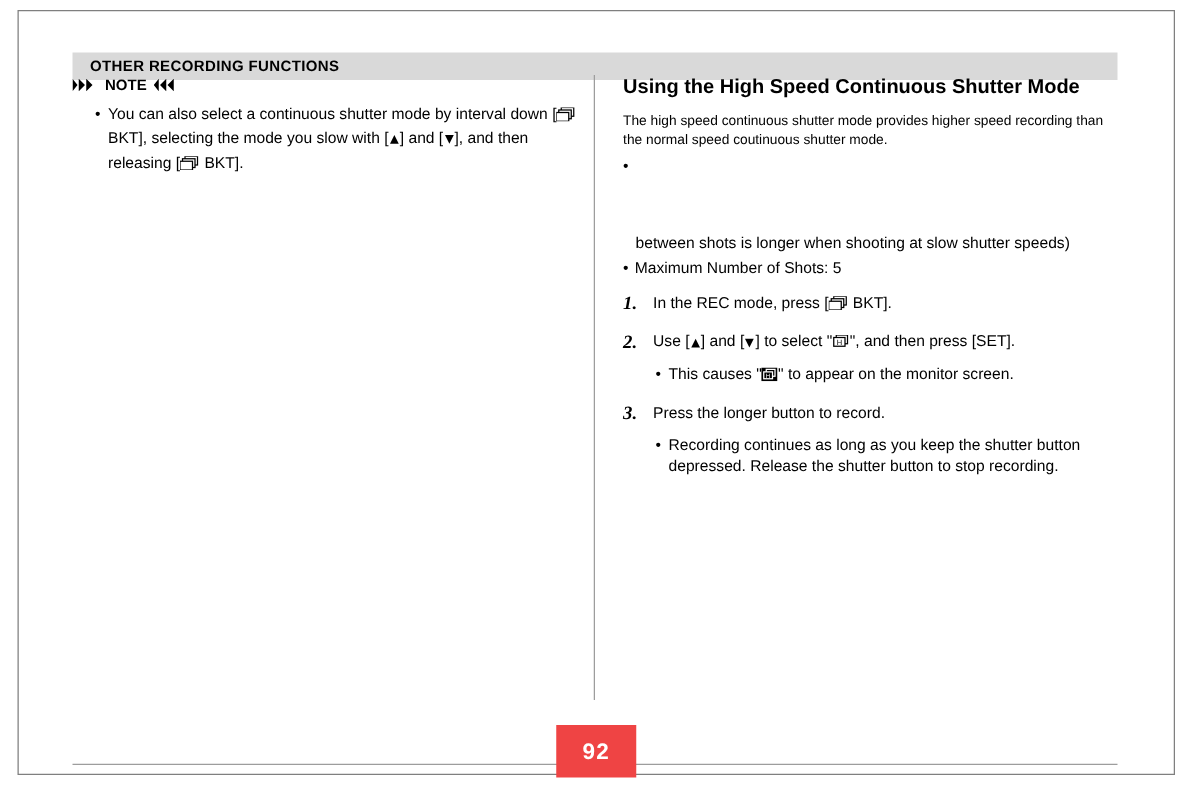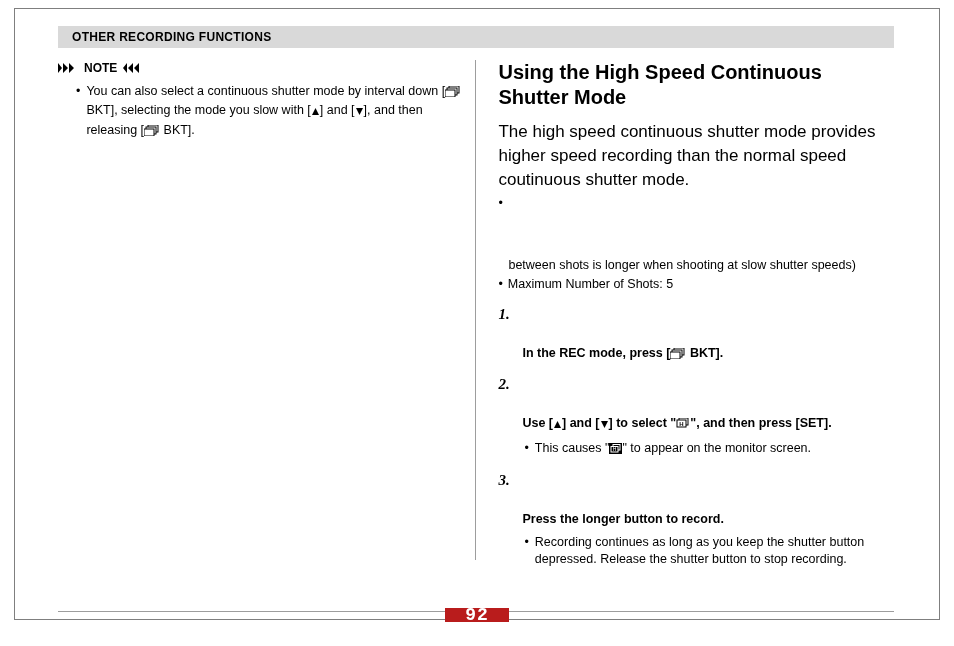--- a/index.html
+++ b/index.html
@@ -13,21 +13,21 @@
     position: relative;
   }
   .page-frame {
     position:absolute;
     left:14px; top:8px;
     width: 926px; height: 612px;
     border:1px solid #7f7f7f;
   }
   .header-bar {
     position:absolute;
-    left:58px; top:26px;
+    left:58px; top:42px;
     width:836px; height:22px;
     background:#d9d9d9;
     display:flex;
     align-items:center;
     padding-left:14px;
   }
   .header-title {
     font-size:12px;
     font-weight:bold;
     letter-spacing:.3px;
@@ -55,46 +55,46 @@
     align-items:center;
     gap:6px;
     font-weight:bold;
     font-size:12px;
     margin-bottom:6px;
   }
   .note-tri-r, .note-tri-l { display:flex; }
   .note-bullet-row { display:flex; gap:6px; padding-left:18px; }
   .note-bullet-dot { flex:0 0 auto; }
   .section-title {
-    font-size:20px;
+    font-size:16px;
     font-weight:bold;
     line-height:1.25;
     margin-bottom:10px;
   }
-  .para { font-size:17px; line-height:1.4; }
+  .para { font-size:11px; line-height:1.4; }
   .dot-list { padding-left:0; margin:4px 0 10px 0; }
   .dot-item { display:flex; gap:5px; padding-left:0; margin:2px 0; }
   .dot-item-ind { padding-left:10px;margin-top:44px; }
   .step { display:flex; gap:8px; margin:10px 0 4px 0; align-items:flex-start; }
   .step-num { font-weight:bold; font-style:italic; font-size:15px; flex:0 0 16px; font-family: Georgia, 'Times New Roman', serif; }
-  .step-body { font-weight:bold; font-size:12.5px; line-height:1.45; flex:1;margin-top:40px; }
+  .step-body { font-weight:normal; font-size:12.5px; line-height:1.45; flex:1; }
   .step-sub { display:flex; gap:6px; padding-left:26px; margin:6px 0; font-size:12.5px; line-height:1.4; }
   .inline-icon { display:inline-block; vertical-align:-2px; }
   .footer-line {
     position:absolute;
     left:58px; right:60px; bottom:34px;
     border-top:1px solid #9d9d9d;
   }
   .page-tab {
     position:absolute;
     left:50%; transform:translateX(-50%);
     bottom:24px;
-    width:64px; height:14px;
-    background:#b91c1c;
-    display:flex; align-items:center; justify-content:center;font-family:Liberation Mono, monospace;
+    width:64px; height:42px;
+    background:#ef4444;
+    display:flex; align-items:center; justify-content:center;
   }
   .page-num {
     color:#ffffff; font-weight:bold; font-size:18px; letter-spacing:1px;
   }
 </style>
 </head>
 <body>
 
 <div class="page-frame"></div>
 

